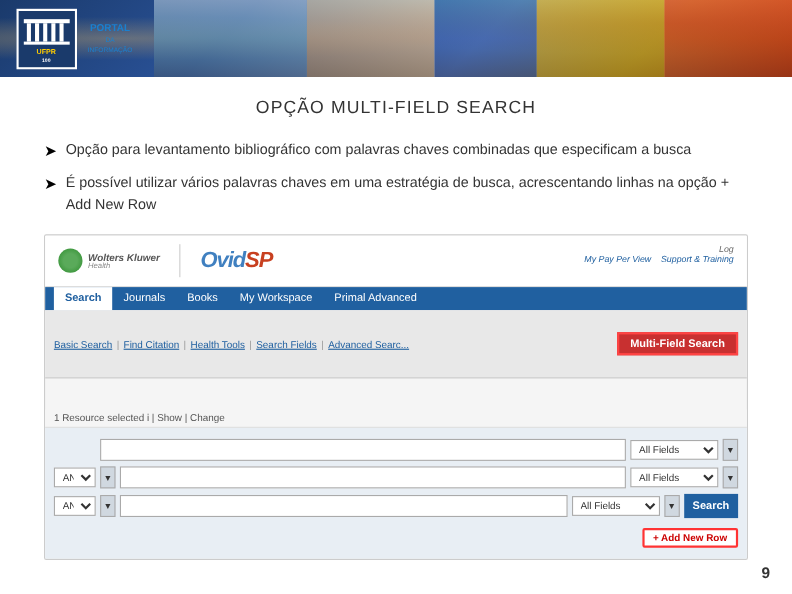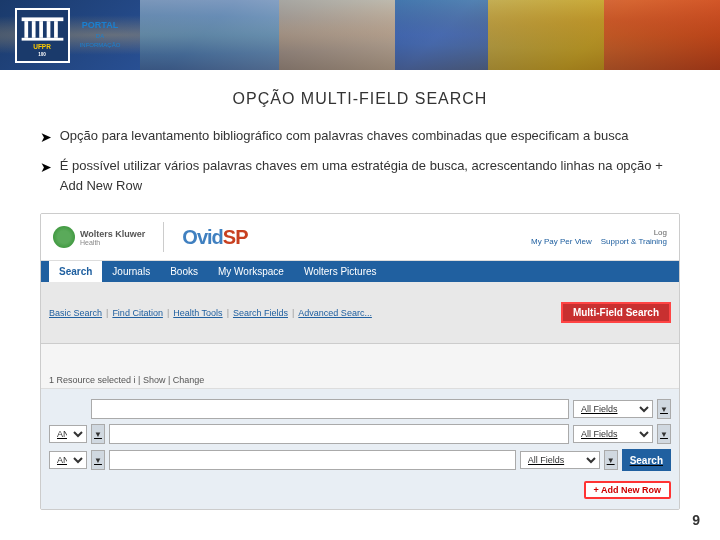--- a/index.html
+++ b/index.html
@@ -114,23 +114,23 @@
       overflow: hidden;
       margin: 0 auto;
       width: 640px;
     }
 
     
     .ovid-header {
       background: #fff;
       padding: 8px 12px;
       display: flex;
-      align-items: center;
       justify-content: space-between;
       border-bottom: 1px solid #ddd;
+      font-style: italic;
     }
     .ovid-logo-area {
       display: flex;
       align-items: center;
       gap: 10px;
     }
     .wolters-logo {
       display: flex;
       flex-direction: column;
       align-items: center;
@@ -229,21 +229,20 @@
     
     .search-fields {
       background: #e8eef4;
       padding: 10px 8px;
     }
     .search-row {
       display: flex;
       align-items: center;
       margin-bottom: 5px;
       gap: 4px;
-      text-decoration: underline;
     }
     .search-connector {
       background: #fff;
       border: 1px solid #aaa;
       font-size: 9px;
       padding: 2px 3px;
       width: 38px;
       color: #333;
     }
     .search-input-field {
@@ -384,21 +383,21 @@
         <div style="font-size:8px;color:#666;">Log</div>
         <div style="font-size:8px;color:#2060a0;">My Pay Per View &nbsp;&nbsp; Support &amp; Training</div>
       </div>
     </div>
 
     <div class="ovid-nav">
       <div class="nav-tab active">Search</div>
       <div class="nav-tab">Journals</div>
       <div class="nav-tab">Books</div>
       <div class="nav-tab">My Workspace</div>
-      <div class="nav-tab">Wolters Pictures</div>
+      <div class="nav-tab">Primal Advanced</div>
     </div>
 
     <div class="ovid-subnav">
       <span class="subnav-item">Basic Search</span>
       <span class="subnav-sep">|</span>
       <span class="subnav-item">Find Citation</span>
       <span class="subnav-sep">|</span>
       <span class="subnav-item">Health Tools</span>
       <span class="subnav-sep">|</span>
       <span class="subnav-item">Search Fields</span>

